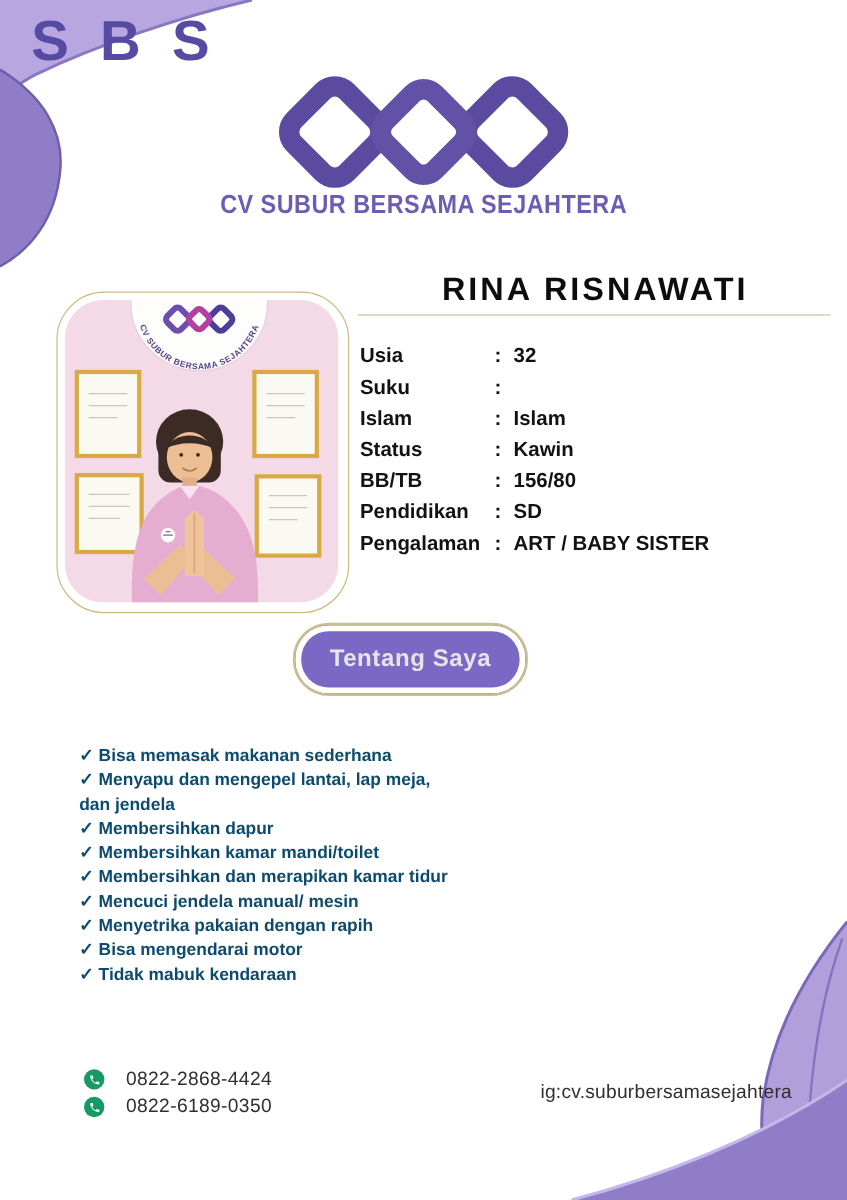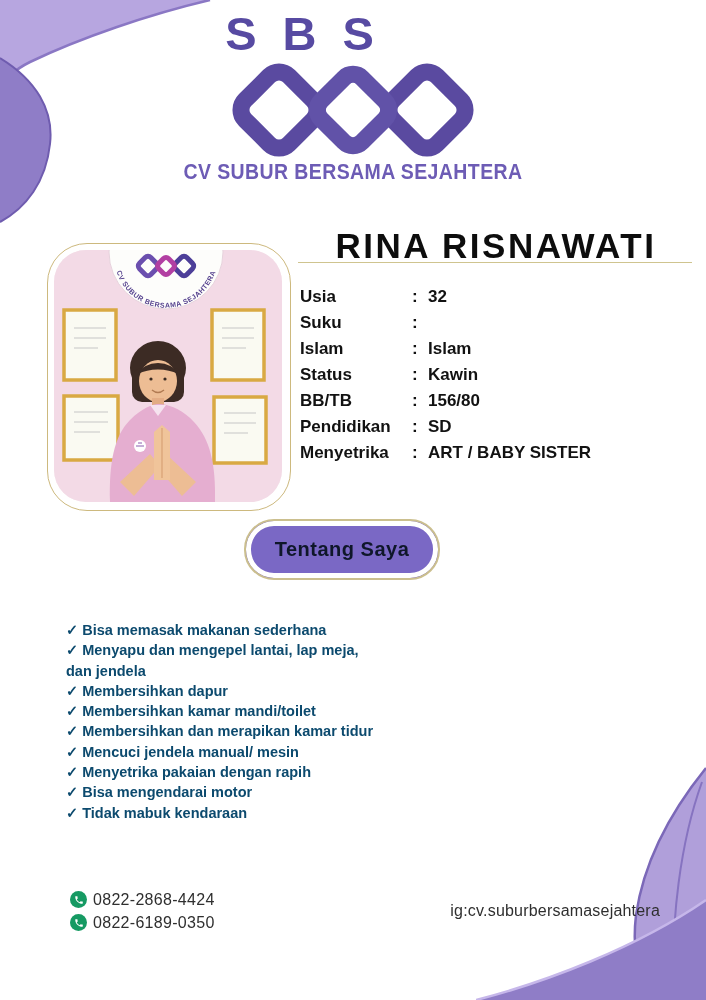--- a/index.html
+++ b/index.html
@@ -5,62 +5,62 @@
   html,body{margin:0;padding:0;}
   body{width:706px;height:1000px;background:#ffffff;position:relative;overflow:hidden;
        font-family:"Liberation Sans", sans-serif;}
   .abs{position:absolute;}
 
   
   #deco-tl{left:0;top:0;}
   #deco-br{right:0;bottom:0;}
 
   
-  .logo-acronym{left:0;top:6px;width:599px;text-align:center;
+  .logo-acronym{left:0;top:6px;width:599px;text-align:left;
     font-size:47px;font-weight:bold;letter-spacing:26px;text-indent:26px;
     color:#574aa2;}
   .chain-svg{left:231px;top:60px;}
   .company-name{left:0;top:160px;width:706px;text-align:center;
     font-size:19.5px;font-weight:bold;letter-spacing:.4px;color:#6d5cb5;
     transform:scaleY(1.12);}
 
   
   .photo-frame{left:47px;top:243px;width:230px;height:254px;
     border:1.6px solid #cdb97e;border-radius:40px;padding:6px;background:#fff;}
   .photo-frame svg{border-radius:32px;display:block;}
 
   
   .name{left:298px;top:226px;width:396px;text-align:center;
-    font-size:35px;font-weight:bold;letter-spacing:2.5px;color:#0d0d0d;white-space:nowrap;}
+    font-size:27px;font-weight:bold;letter-spacing:2.5px;color:#0d0d0d;white-space:nowrap;}
   .name-underline{left:298px;top:262px;width:394px;height:0;
     border-top:1.6px solid #cfc48f;}
   .fields{left:300px;top:284px;width:396px;}
   .frow{display:flex;line-height:26px;font-size:17px;font-weight:bold;color:#121212;}
   .frow .lbl{width:112px;}
   .frow .col{width:16px;}
   .frow .val{flex:1;}
 
   
   .about-btn{left:244px;top:519px;width:192px;height:57px;
     background:#7a68c5;border:2px solid #cbbf8e;border-radius:30px;
     box-shadow:inset 0 0 0 5px #ffffff;
     display:flex;align-items:center;justify-content:center;
-    font-size:20px;font-weight:bold;color:#0f172a;letter-spacing:.5px;cursor:pointer;}
+    font-size:20px;font-weight:bold;color:#e5e5e5;letter-spacing:.5px;cursor:pointer;}
 
   
   .checklist{left:66px;top:620px;width:314px;font-size:14.5px;font-weight:bold;
     color:#0c4a6e;line-height:20.3px;}
   .chk .ck{margin-right:4px;}
 
   
   .footer{left:0;top:880px;width:706px;height:62px;display:flex;align-items:center;
     padding:0 46px 0 70px;box-sizing:border-box;justify-content:space-between;
     color:#2f2f2f;}
   .phones{display:flex;flex-direction:column;gap:5px;}
-  .phone-row{display:flex;align-items:center;gap:6px;font-size:16px;letter-spacing:.3px;}
+  .phone-row{display:flex;align-items:center;gap:18px;font-size:16px;letter-spacing:.3px;}
   .phone-ic{width:17px;height:17px;border-radius:50%;background:#169a63;
     display:flex;align-items:center;justify-content:center;flex:0 0 auto;}
   .phone-ic svg{width:10px;height:10px;}
   .ig-text,.tiktok-text{font-size:16px;letter-spacing:.2px;text-align:right;}
 </style>
 </head>
 <body>
 
 <svg id="deco-tl" class="abs" width="280" height="260" viewBox="0 0 280 260">
   <path d="M0,0 L210,0 C150,14 80,38 30,62 C14,70 4,80 0,90 Z" fill="#b7a6e0"></path>
@@ -171,21 +171,21 @@
     <span class="lbl">BB/TB</span>
     <span class="col">:</span>
     <span class="val">156/80</span>
   </div>
   <div class="frow">
     <span class="lbl">Pendidikan</span>
     <span class="col">:</span>
     <span class="val">SD</span>
   </div>
   <div class="frow">
-    <span class="lbl">Menyetrika</span>
+    <span class="lbl">Pengalaman</span>
     <span class="col">:</span>
     <span class="val">ART / BABY SISTER</span>
   </div>
 </div>
 
 <div class="abs about-btn">Tentang Saya</div>
 
 <div class="abs checklist">
   <div class="chk"><span class="ck">✓</span><span>Bisa memasak makanan sederhana</span></div>
   <div class="chk"><span class="ck">✓</span><span>Menyapu dan mengepel lantai, lap meja, dan jendela</span></div>

